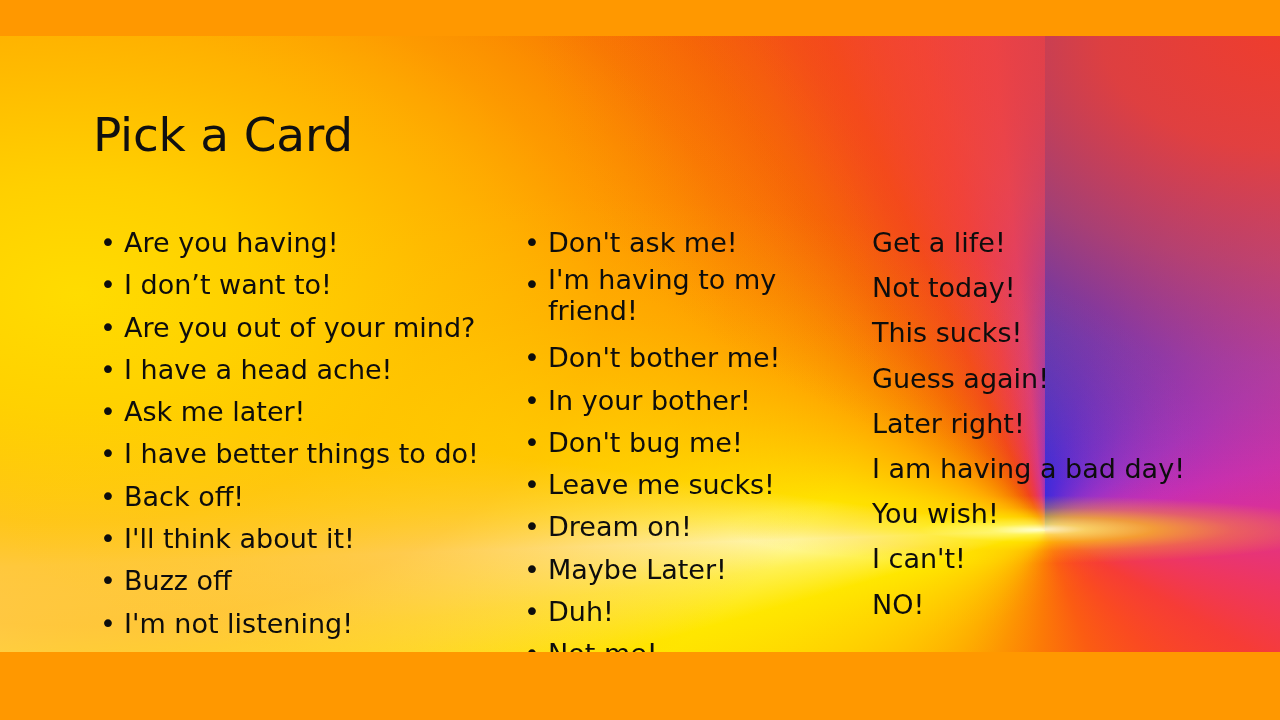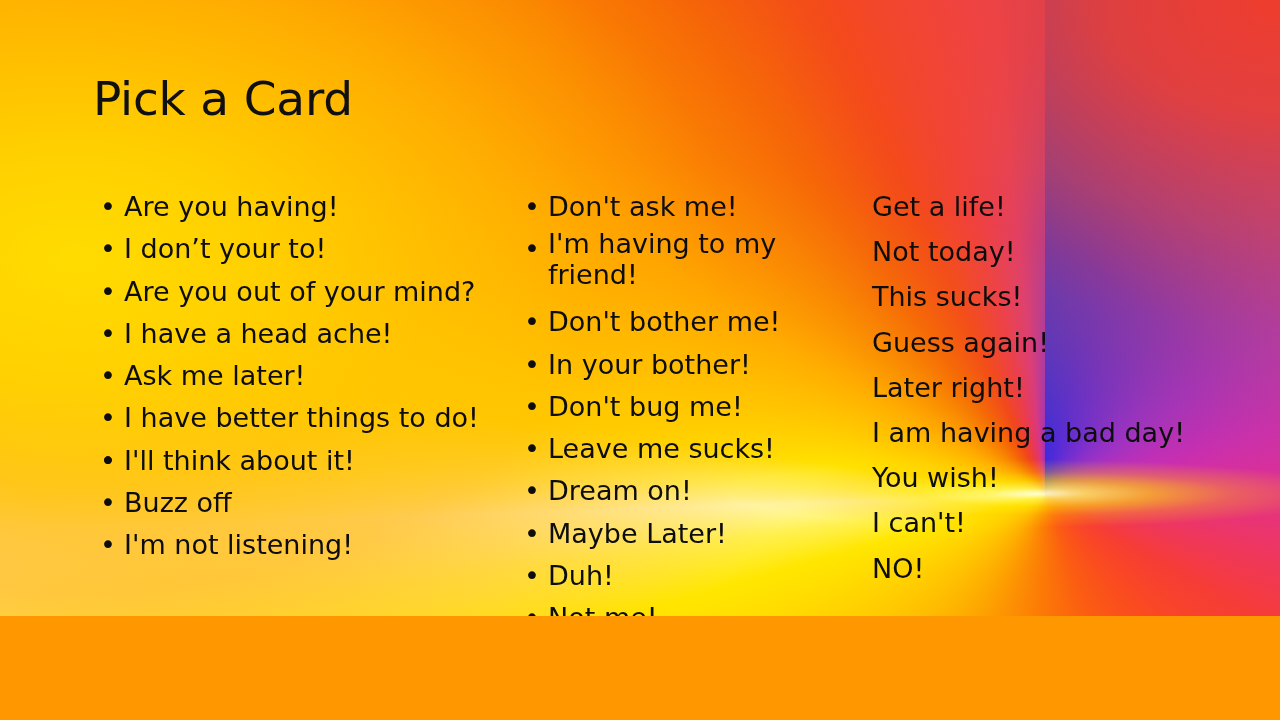--- a/index.html
+++ b/index.html
@@ -12,20 +12,21 @@
     background: #FF9800;
     font-family: "DejaVu Sans", sans-serif;
   }
 
   #slide {
     position: relative;
     width: 1280px;
     height: 616px;
     overflow: hidden;
     background: #FF9800;
+    margin-top: 36px;
   }
 
   
   .bg-layer {
     position: absolute;
     inset: 0;
     pointer-events: none;
   }
 
   
@@ -178,26 +179,26 @@
   <div class="bg-layer" id="bg-soft"></div>
   <div class="bg-layer" id="bg-ray"></div>
 
   <div id="content">
 
     <h1 id="slide-title">Pick a Card</h1>
 
     <div class="column" id="column-1">
       <ul class="bullet-list">
           <li class="bullet-item"><span class="marker">•</span><span>Are you having!</span></li>
-          <li class="bullet-item"><span class="marker">•</span><span>I don’t your to!</span></li>
+          <li class="bullet-item"><span class="marker">•</span><span>I don’t want to!</span></li>
           <li class="bullet-item"><span class="marker">•</span><span>Are you out of your mind?</span></li>
           <li class="bullet-item"><span class="marker">•</span><span>I have a head ache!</span></li>
           <li class="bullet-item"><span class="marker">•</span><span>Ask me later!</span></li>
           <li class="bullet-item"><span class="marker">•</span><span>I have better things to do!</span></li>
-          <li class="bullet-item"><span class="marker">•</span></li>
+          <li class="bullet-item"><span class="marker">•</span><span>Back off!</span></li>
           <li class="bullet-item"><span class="marker">•</span><span>I'll think about it!</span></li>
           <li class="bullet-item"><span class="marker">•</span><span>Buzz off</span></li>
           <li class="bullet-item"><span class="marker">•</span><span>I'm not listening!</span></li>
         </ul>
     </div>
 
     <div class="column" id="column-2">
       <ul class="bullet-list">
           <li class="bullet-item"><span class="marker">•</span><span>Don't ask me!</span></li>
           <li class="bullet-item wrapped"><span class="marker">•</span><span>I'm having to my friend!</span></li>

